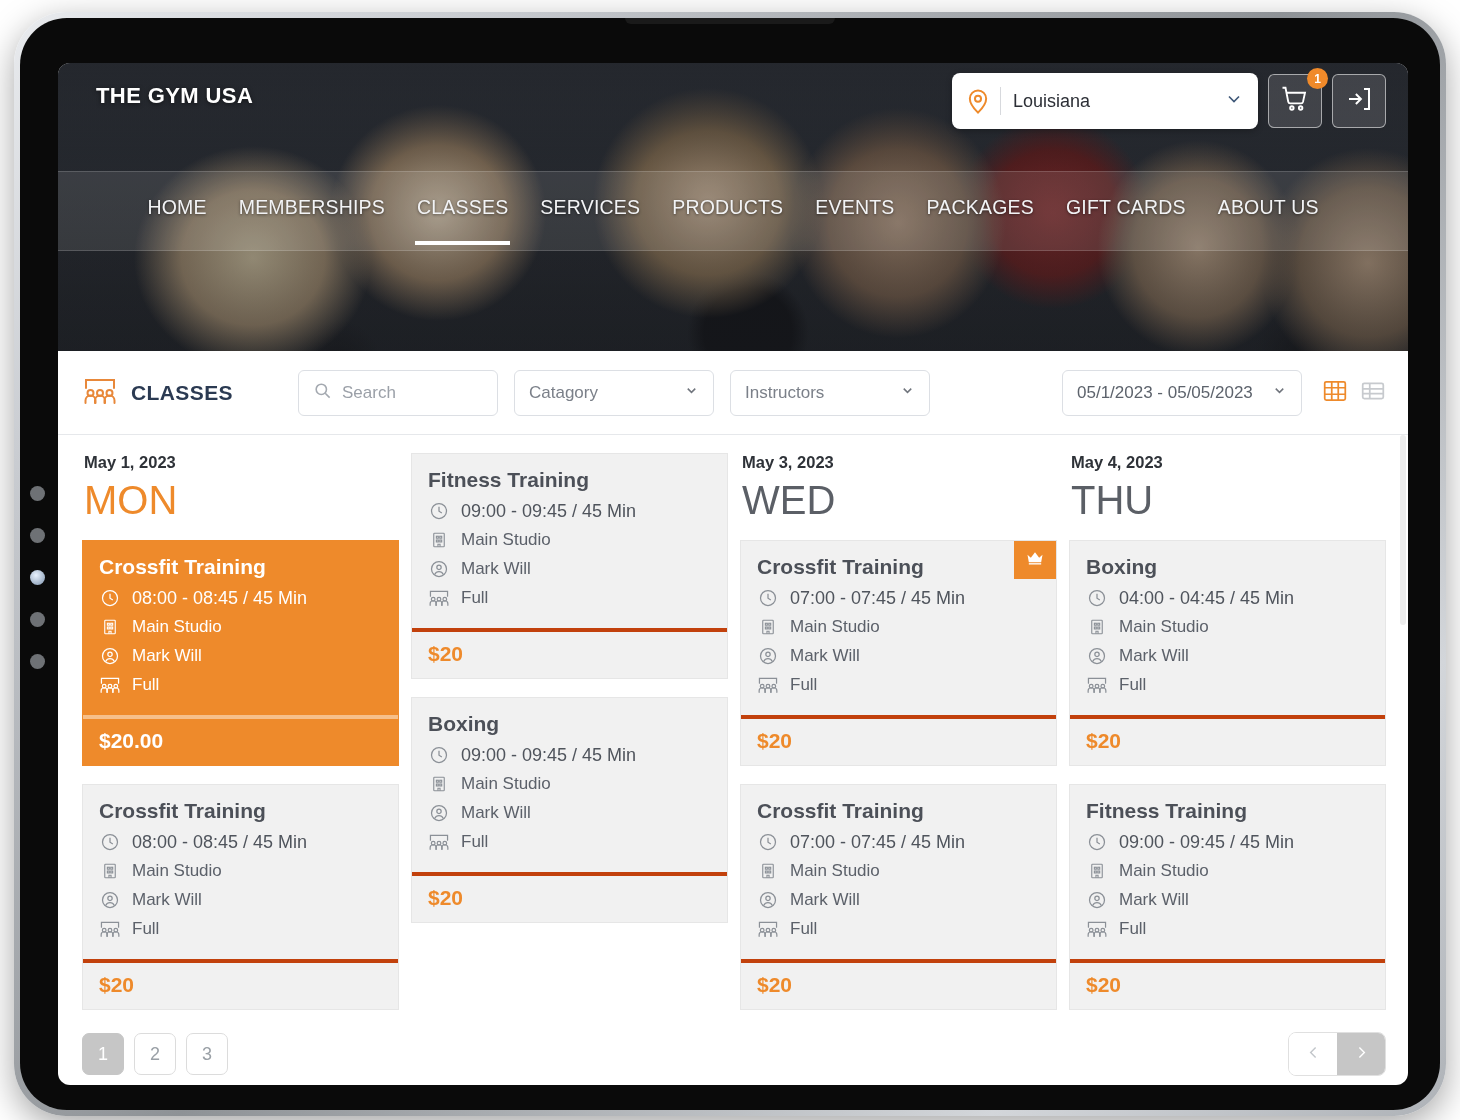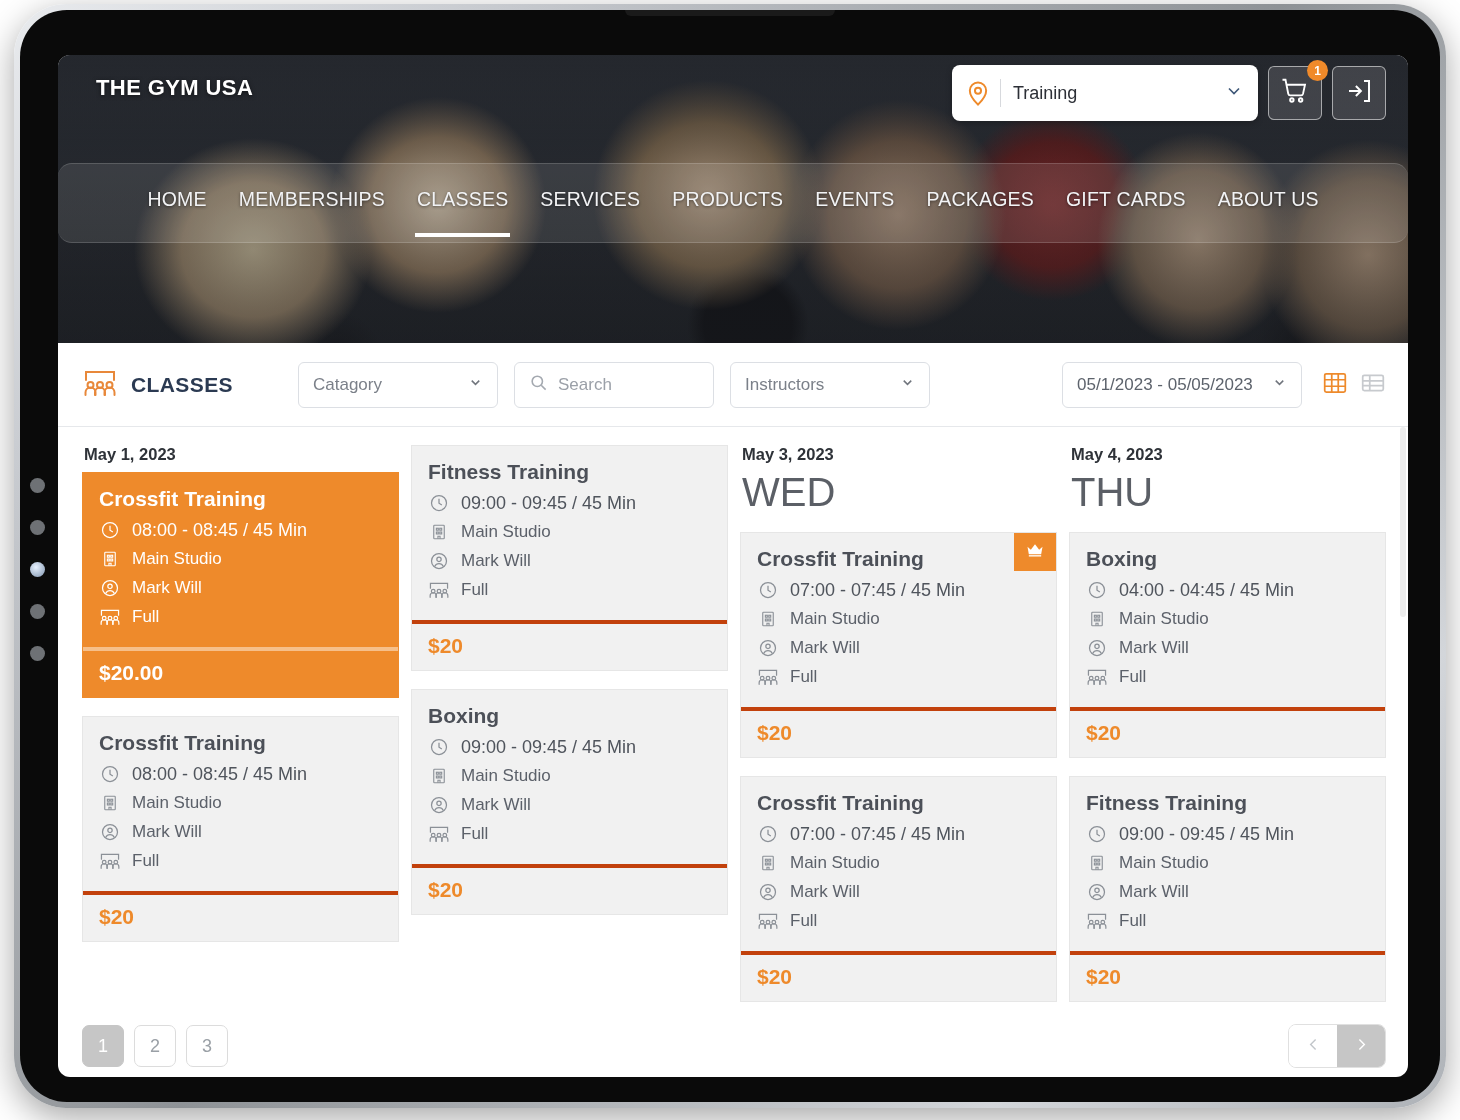--- a/index.html
+++ b/index.html
@@ -6,21 +6,21 @@
   html, body {
     width: 1460px; height: 1120px;
     background: #ffffff;
     font-family: "Liberation Sans", sans-serif;
     overflow: hidden;
   }
 
   
   #tablet-frame {
     position: absolute;
-    left: 14px; top: 4px;
+    left: 14px; top: 12px;
     width: 1432px; height: 1104px;
     border-radius: 52px;
     background: linear-gradient(135deg,#e9ebee 0%,#c9ccd1 18%,#8e9296 50%,#d3d6da 82%,#aeb2b7 100%);
     padding: 6px;
     box-shadow: 0 10px 34px rgba(0,0,0,.35);
   }
   #tablet-body {
     width: 100%; height: 100%;
     border-radius: 47px;
     background: #0a0a0a;
@@ -108,21 +108,21 @@
   }
 
   
   #nav {
     position: absolute; left: 0; right: 0; top: 108px;
     height: 80px;
     background: rgba(255,255,255,.10);
     border-top: 1px solid rgba(255,255,255,.16);
     border-bottom: 1px solid rgba(255,255,255,.16);
     display: flex; align-items: center; justify-content: center;
-    gap: 28px; z-index: 3; border-radius: 14px;
+    gap: 28px; z-index: 3;
   }
   .nav-item {
     color: #f2f3f5; font-size: 19.5px; letter-spacing: .2px;
     padding: 6px 2px 14px; position: relative; white-space: nowrap;
     text-shadow: 0 1px 3px rgba(0,0,0,.5);
   }
   .nav-item.active::after {
     content: ""; position: absolute;
     left: 0; right: 0; bottom: -12px; height: 4px; background: #fff;
   }
@@ -248,21 +248,21 @@
         <div id="header-actions">
 
           <div id="location-picker">
             <span class="pin">
               <svg width="28" height="28" viewBox="0 0 24 24" fill="none" stroke="#ee8a2b" stroke-width="1.7">
                 <path d="M12 22s7-7.1 7-12a7 7 0 1 0-14 0c0 4.9 7 12 7 12z"></path>
                 <circle cx="12" cy="10" r="2.6"></circle>
               </svg>
             </span>
             <span class="divider"></span>
-            <span id="location-value">Training</span>
+            <span id="location-value">Louisiana</span>
             <span>
               <svg width="20" height="20" viewBox="0 0 24 24" fill="none" stroke="#3f5878" stroke-width="2">
                 <polyline points="6 9 12 15 18 9"></polyline>
               </svg>
             </span>
           </div>
 
           <div class="hdr-sq">
             <span>
               <svg width="30" height="30" viewBox="0 0 24 24" fill="none" stroke="#ffffff" stroke-width="1.5">
@@ -306,37 +306,37 @@
                 <path d="M3.5 28v-2.5a5 5 0 0 1 10 0V28"></path>
               <circle cx="18" cy="18" r="3"></circle>
                 <path d="M13 28v-2.5a5 5 0 0 1 10 0V28"></path>
               <circle cx="27.5" cy="18" r="3"></circle>
                 <path d="M22.5 28v-2.5a5 5 0 0 1 10 0V28"></path>
             </svg>
           </span>
           <span id="classes-title">CLASSES</span>
         </div>
 
-        <div class="tb-field" id="category-field">
-          <span>Catagory</span>
-          <span>
-            <svg width="15" height="15" viewBox="0 0 24 24" fill="none" stroke="#70757d" stroke-width="2.4">
-              <polyline points="6 9 12 15 18 9"></polyline>
-            </svg>
-          </span>
-        </div>
-
         <div class="tb-field" id="search-field">
           <span>
             <svg width="19" height="19" viewBox="0 0 24 24" fill="none" stroke="#a4a9b0" stroke-width="2">
               <circle cx="10.5" cy="10.5" r="6.5"></circle>
                 <path d="M15.4 15.4L21 21"></path>
             </svg>
           </span>
           <input id="search-input" placeholder="Search" style="">
+        </div>
+
+        <div class="tb-field" id="category-field">
+          <span>Catagory</span>
+          <span>
+            <svg width="15" height="15" viewBox="0 0 24 24" fill="none" stroke="#70757d" stroke-width="2.4">
+              <polyline points="6 9 12 15 18 9"></polyline>
+            </svg>
+          </span>
         </div>
 
         <div class="tb-field" id="instructor-field">
           <span>Instructors</span>
           <span>
             <svg width="15" height="15" viewBox="0 0 24 24" fill="none" stroke="#70757d" stroke-width="2.4">
               <polyline points="6 9 12 15 18 9"></polyline>
             </svg>
           </span>
         </div>
@@ -366,20 +366,21 @@
             </svg>
           </span>
         </div>
       </div>
 
       <div id="calendar">
 
         <div>
           <div class="day-head">
             <div class="day-date">May 1, 2023</div>
+            <div class="day-name hl">MON</div>
           </div>
           <div class="col-cards">
 
             <div class="class-card featured">
               <div class="cc-body">
                 <div class="cc-title">Crossfit Training</div>
                 <div class="cc-row time">
                   <span class="cc-icon">
                       <svg width="20" height="20" viewBox="0 0 24 24" fill="none" stroke="#ffffff" stroke-width="1.5">
                         <circle cx="12" cy="12" r="9"></circle>

